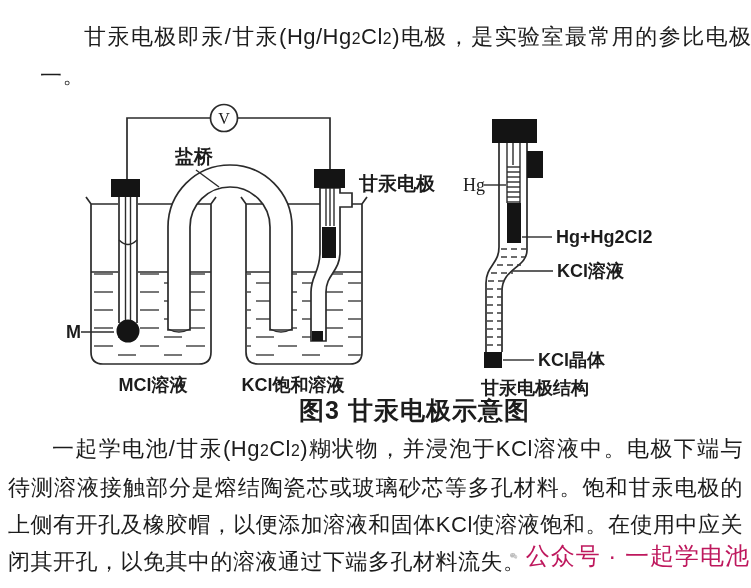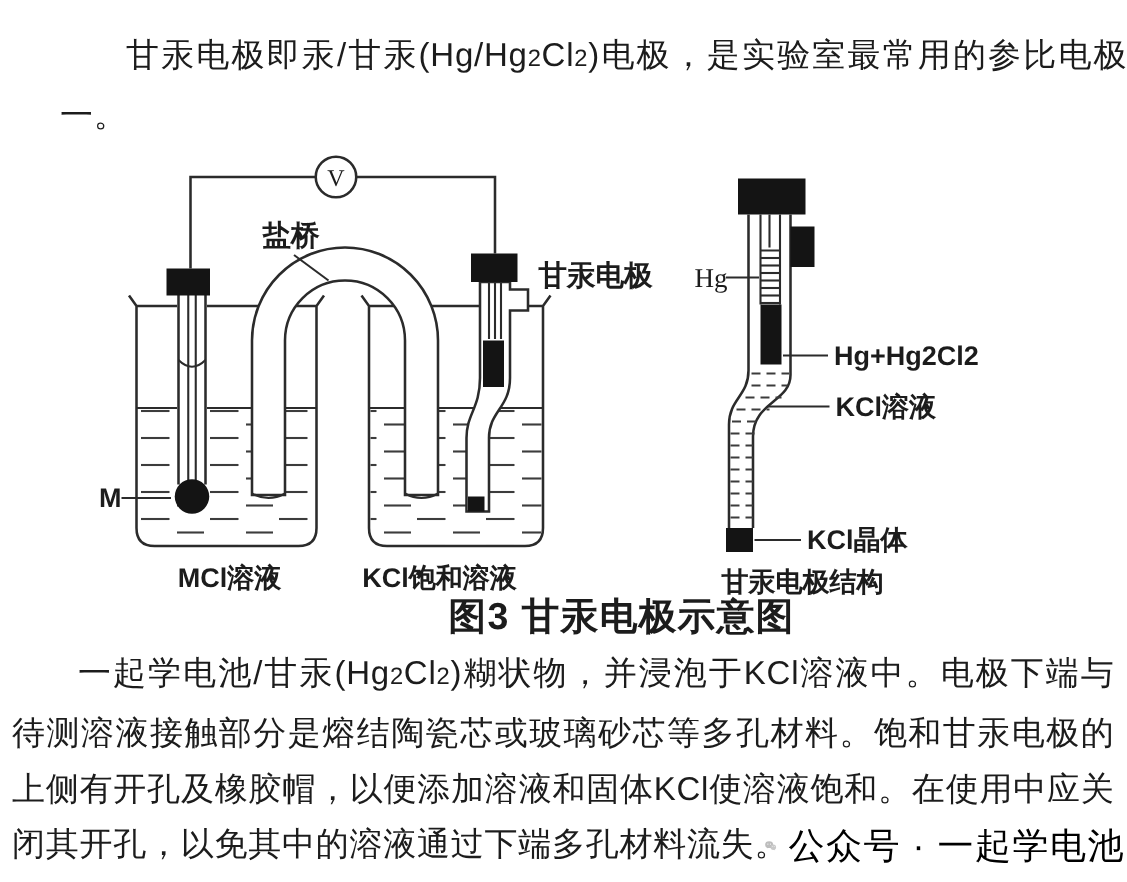--- a/index.html
+++ b/index.html
@@ -27,21 +27,21 @@
   .blk{fill:#141414;stroke:none;}
   .whitefill{fill:#ffffff;stroke:#2b2b2b;stroke-width:1.7;}
   .dash{stroke:#3c3c3c;stroke-width:1.3;stroke-dasharray:6 4;fill:none;}
   .lbl{font-family:"Liberation Sans","DejaVu Sans",sans-serif;font-weight:700;
        font-size:18px;fill:#1c1c1c;}
   .lbl-big{font-size:19px;}
   .lbl-serif{font-family:"Liberation Serif","DejaVu Serif",serif;font-weight:400;}
   .vtext{font-family:"Liberation Serif","DejaVu Serif",serif;font-size:16px;fill:#1c1c1c;}
   #watermark{
     position:absolute;top:540px;left:510px;width:240px;height:40px;
-    display:flex;align-items:flex-end;gap:8px;color:#000000;
+    display:flex;align-items:flex-start;gap:8px;color:#be185d;
     font-size:24px;white-space:nowrap;
   }
   #watermark .wm-text{letter-spacing:1px;}
 </style>
 </head>
 <body>
 
 <p class="para" id="para-intro"><span>甘汞电极即汞/甘汞(Hg/Hg</span><span class="sub">2</span><span>Cl</span><span class="sub">2</span><span>)电极，是实验室最常用的参比电极之一。</span></p>
 
 <div id="figure-wrap">

